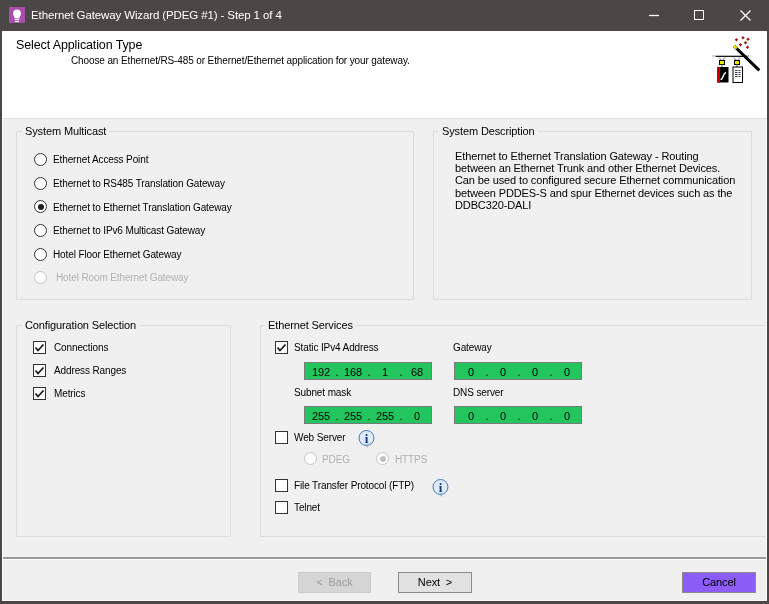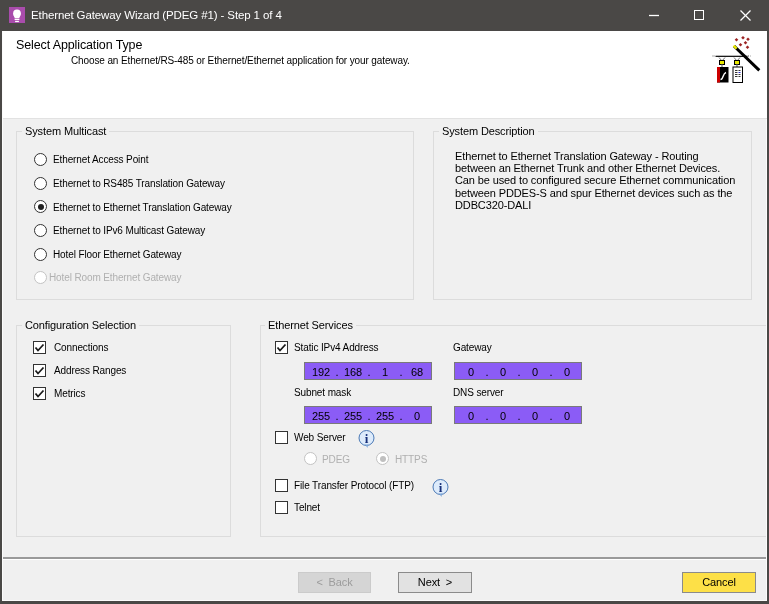--- a/index.html
+++ b/index.html
@@ -26,27 +26,27 @@
 
 .radio { width:13px; height:13px; border:1px solid #333333; border-radius:50%; background:#ffffff; }
 .radio.dis { border-color:#c3c3c3; }
 .radio .dot { position:absolute; left:2.5px; top:2.5px; width:6px; height:6px; border-radius:50%; background:#1f1f1f; }
 .radio .dotg { position:absolute; left:2.5px; top:2.5px; width:6px; height:6px; border-radius:50%; background:#c0c0c0; }
 .check { width:13px; height:13px; border:1px solid #333333; background:#ffffff; }
 .check svg { display:block; }
 .lbl { font-size:10px; color:#000; white-space:nowrap; }
 .dis-t { color:#b0b0b0; }
 
-.ipbox { background:#8b5cf6; border:1px solid #7a7a7a; width:126px; height:18px; }
+.ipbox { background:#22c55e; border:1px solid #7a7a7a; width:126px; height:18px; }
 .ipch { position:absolute; top:3px; font-size:11px; color:#000; transform:translateX(-50%); }
 
 .btn { font-size:11px; text-align:center; }
 #back { left:298px; top:572px; width:73px; height:21px; background:#d5d5d5; border:1px solid #cbcbcb; color:#9c9c9c; line-height:19px; }
 #next { left:398px; top:572px; width:74px; height:21px; background:#e2e2e2; border:1px solid #8b8b8b; color:#000; line-height:19px; }
-#cancel { left:682px; top:572px; width:74px; height:21px; background:#fde047; border:1px solid #8b8b8b; color:#000; line-height:19px; }
+#cancel { left:682px; top:572px; width:74px; height:21px; background:#8b5cf6; border:1px solid #8b8b8b; color:#000; line-height:19px; }
 .sep1 { left:2px; top:557px; width:765px; height:2px; background:#9a9a9a; }
 .sep2 { left:2px; top:559px; width:765px; height:1px; background:#ffffff; }
 </style>
 </head>
 <body>
 
 <div class="abs titlebar"></div>
 <svg class="abs" style="left:9px;top:7px" width="16" height="16">
   <rect x="0" y="0" width="16" height="16" fill="#a94cac"></rect>
   <circle cx="8" cy="6.4" r="3.9" fill="#fff"></circle>
@@ -122,21 +122,21 @@
 <div class="abs lbl" style="left:53px;top:178px">Ethernet to RS485 Translation Gateway</div>
 <div class="abs radio" style="left:34px;top:200px">
     <span class="dot"></span>
   </div>
 <div class="abs lbl" style="left:53px;top:202px">Ethernet to Ethernet Translation Gateway</div>
 <div class="abs radio" style="left:34px;top:224px"></div>
 <div class="abs lbl" style="left:53px;top:225px">Ethernet to IPv6 Multicast Gateway</div>
 <div class="abs radio" style="left:34px;top:248px"></div>
 <div class="abs lbl" style="left:53px;top:249px">Hotel Floor Ethernet Gateway</div>
 <div class="abs radio dis" style="left:34px;top:271px"></div>
-<div class="abs lbl dis-t" style="left:49px;top:272px">Hotel Room Ethernet Gateway</div>
+<div class="abs lbl dis-t" style="left:56px;top:272px">Hotel Room Ethernet Gateway</div>
 
 <div class="abs" style="left:455px;top:150px;width:310px;font-size:11px;line-height:12.2px;color:#000">Ethernet to Ethernet Translation Gateway - Routing<br>between an Ethernet Trunk and other Ethernet Devices.<br>Can be used to configured secure Ethernet communication<br>between PDDES-S and spur Ethernet devices such as the<br>DDBC320-DALI</div>
 
 <div class="abs check" style="left:33px;top:341px">
     <svg width="11" height="11">
       <path d="M1.5 5.5 L4 8.5 L9.5 2.5" stroke="#1a1a1a" stroke-width="1.8" fill="none"></path>
     </svg>
   </div>
 <div class="abs lbl" style="left:54px;top:342px">Connections</div>
 <div class="abs check" style="left:33px;top:364px">

